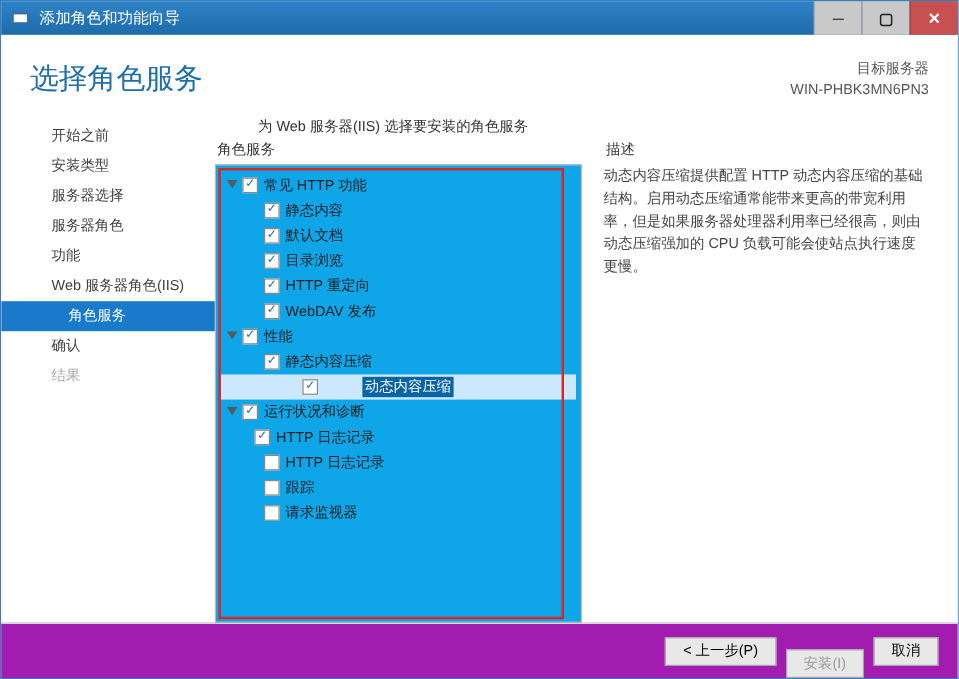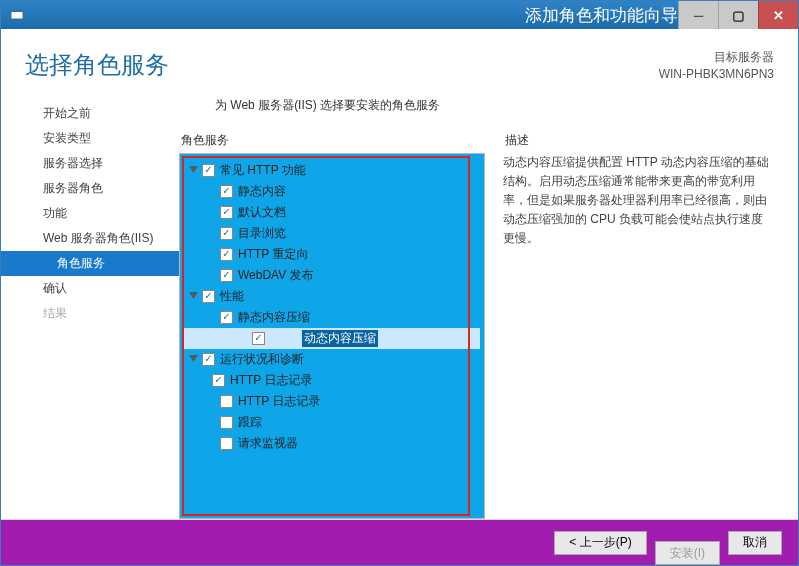--- a/index.html
+++ b/index.html
@@ -2,42 +2,42 @@
 <html><head>
 <meta charset="utf-8">
 <style>
 * { box-sizing: border-box; margin: 0; padding: 0; font-family: "Microsoft YaHei", "Segoe UI", sans-serif; font-size: 12px; }
 body { background: #dcdcdc; width: 799px; height: 566px; overflow: hidden; }
 
 .window { width: 799px; height: 566px; background: #fff; border: 1px solid #3a7db8; display: flex; flex-direction: column; }
 
 .titlebar { height: 28px; background: linear-gradient(#2e83c7, #1d6ba9); display: flex; align-items: center; position: relative; }
 .titlebar .ticon { width: 20px; height: 20px; margin: 0 6px; display:flex; align-items:center; justify-content:center; }
-.titlebar .title { flex:1; text-align:right; color:#fff; font-size:17px; }
+.titlebar .title { flex:1; text-align:left; color:#fff; font-size:13px; }
 .winbtns { display:flex; height:100%; }
 .winbtn { width: 40px; height: 100%; display:flex; align-items:center; justify-content:center; border-left:1px solid rgba(0,0,0,.2); background:#c9c9c9; }
 .winbtn.close { background:#c75050; color:#fff; }
 .winbtn span { font-size:13px; font-weight:bold; color:#222; }
 
 .content { flex:1; background:#fff; display:flex; flex-direction:column; }
 
 .header { padding: 20px 24px 8px 24px; display:flex; }
 .header h1 { font-size: 24px; color:#1e6fa8; font-weight: 300; flex:1; }
 .target { text-align:right; color:#555; font-size:11px; line-height:1.4; }
 
 .body { flex:1; display:flex; padding: 0 24px 0 0; overflow:hidden; }
 
 .nav { width: 178px; padding: 10px 0; }
 .nav-item { padding: 4px 0 4px 42px; color:#404040; font-size:12px; cursor:pointer; }
 .nav-item.lvl2 { padding-left: 56px; }
 .nav-item.selected { background:#1979ca; color:#fff; }
 .nav-item.disabled { color:#aaa; }
 
 .main { flex:1; display:flex; flex-direction:column; padding-top:6px; }
-.instruction { color:#333; margin-bottom:18px; margin-left:36px; }
+.instruction { color:#333; margin-bottom:2px; margin-left:36px; }
 .panes { flex:1; display:flex; gap:18px; overflow:hidden; }
 
 .rolespane { width:306px; display:flex; flex-direction:column; }
 .paneslabel { color:#333; margin-bottom:4px; margin-left:2px; }
 .treebox { flex:1; border:1px solid #b8b8b8; position:relative; overflow:hidden; background:#0ea5e9; }
 .treehighlight { position:absolute; left:2px; top:2px; right:14px; bottom:2px; border:2px solid #d22; pointer-events:none; }
 .tree { position:absolute; left:2px; top:2px; right:2px; bottom:2px; overflow-y:scroll; padding:4px 2px; }
 .tree::-webkit-scrollbar{width:16px;}
 .tree::-webkit-scrollbar-track{background:#e8e8e8;}
 .tree::-webkit-scrollbar-thumb{background:#c0c0c0;border:1px solid #a8a8a8;}

